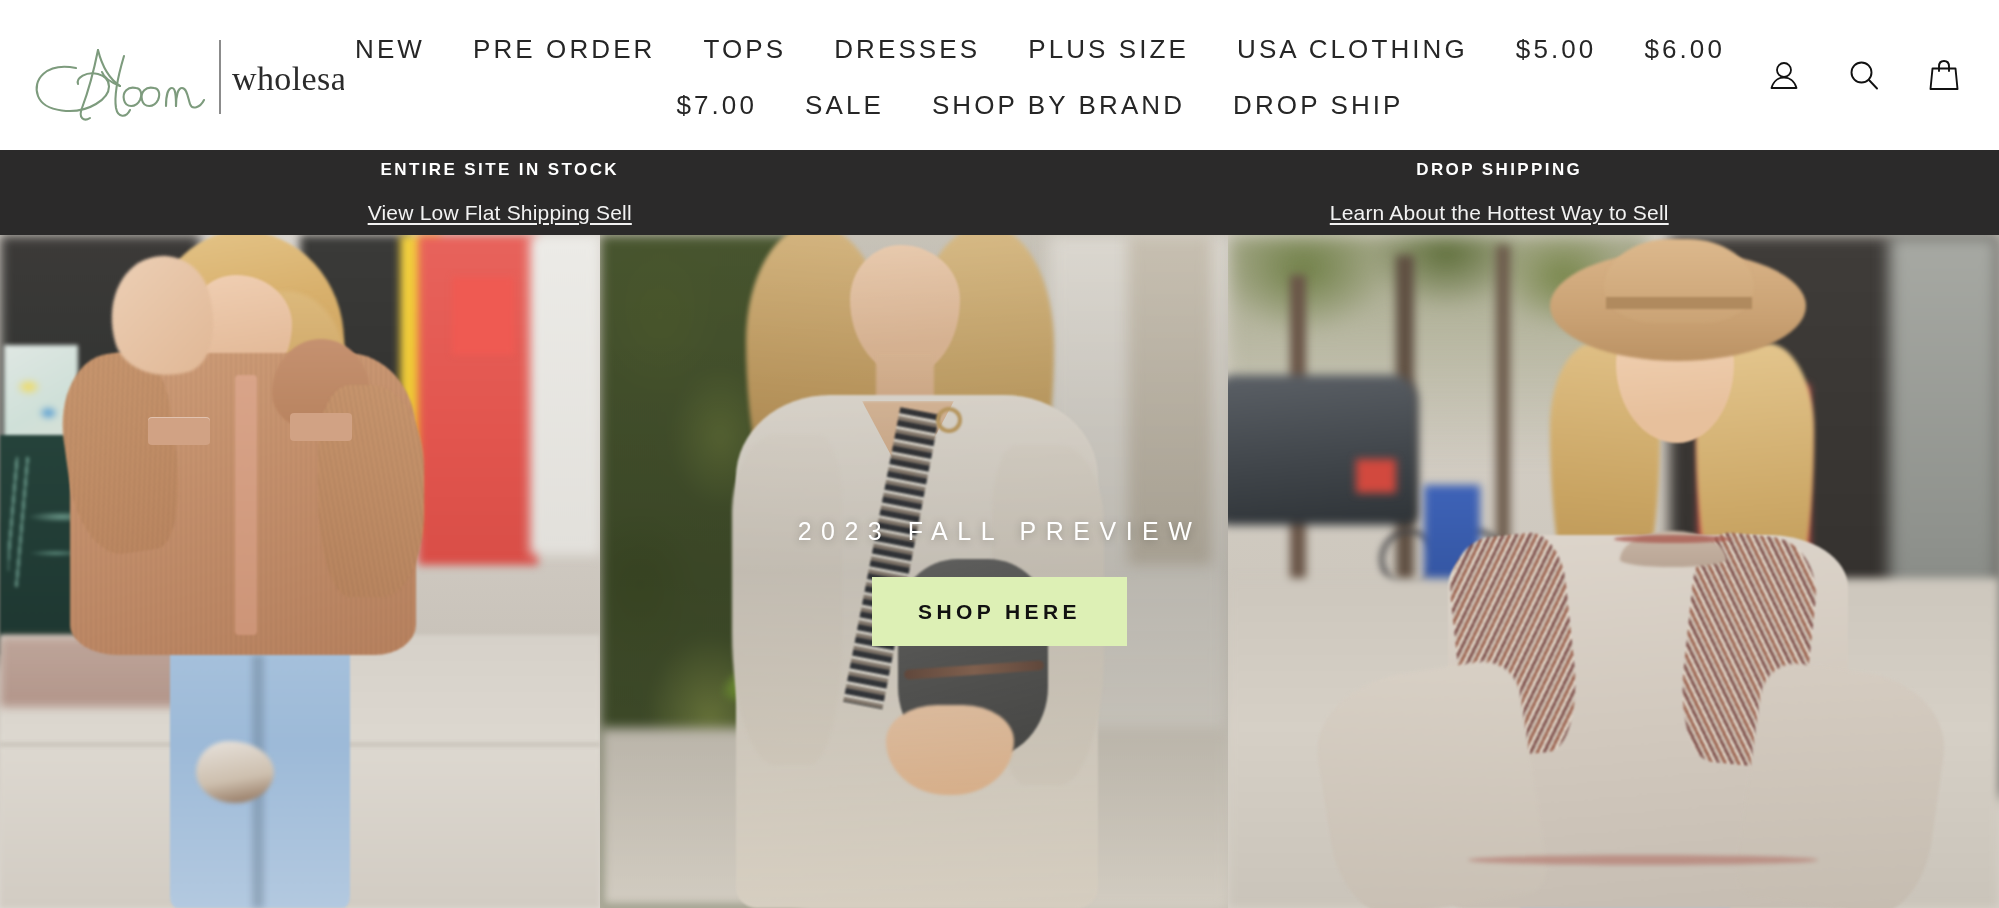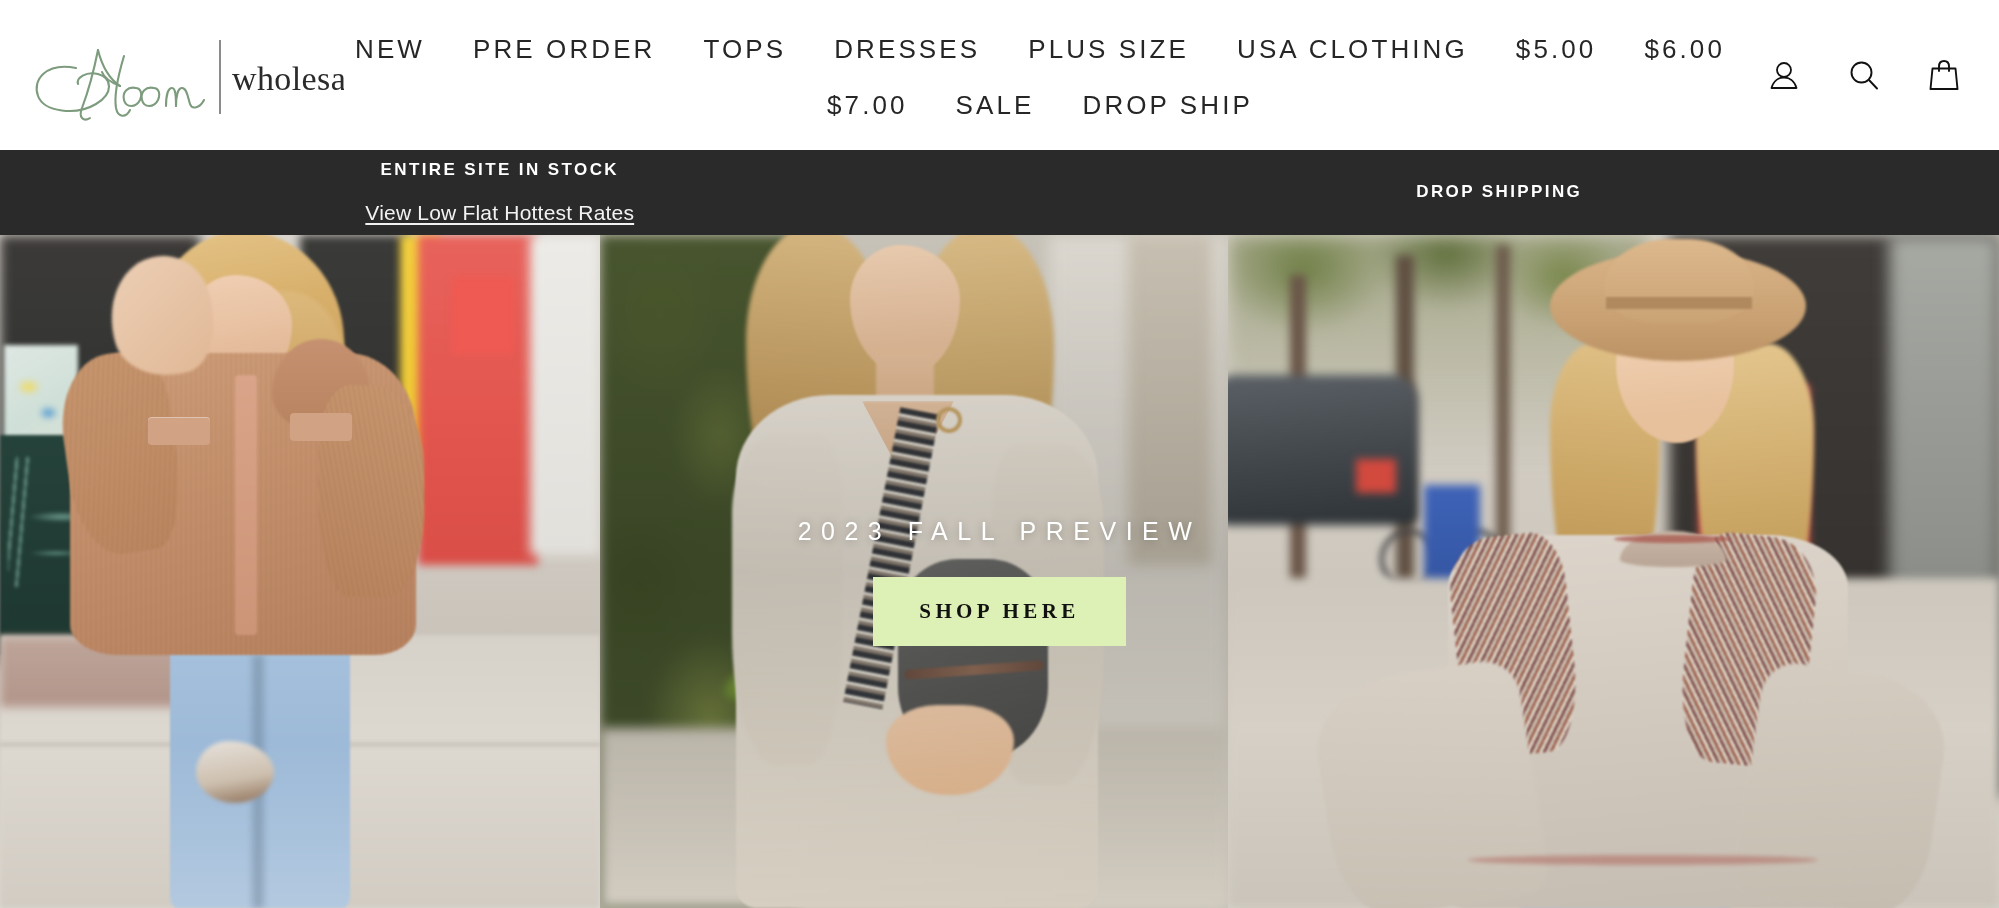--- a/index.html
+++ b/index.html
@@ -426,21 +426,21 @@
     letter-spacing:6px;
     color:#ffffff;
     text-transform:uppercase;
     text-shadow:0 2px 14px rgba(0,0,0,.30);
     line-height:1;
   }
   .hero-cta {
     margin-top:33px;
     background:#ddf0b5;
     color:#111111;
-    font-family:Liberation Serif, serif;
+    font-family:Liberation Sans, sans-serif;
     font-size:21px;
     font-weight:700;
     letter-spacing:4.4px;
     text-transform:uppercase;
     padding:24px 46px;
     border:none;
     cursor:pointer;
     pointer-events:auto;
     line-height:1;
   }
@@ -623,20 +623,21 @@
       <span class="nav-item">TOPS</span>
       <span class="nav-item">DRESSES</span>
       <span class="nav-item">PLUS SIZE</span>
       <span class="nav-item">USA CLOTHING</span>
       <span class="nav-item">$5.00</span>
       <span class="nav-item">$6.00</span>
     </div>
     <div class="nav-row row2">
       <span class="nav-item">$7.00</span>
       <span class="nav-item">SALE</span>
+      <span class="nav-item">SHOP BY BRAND</span>
       <span class="nav-item">DROP SHIP</span>
     </div>
   </nav>
 
   <div class="header-icons">
     <button class="icon-btn">
       <svg width="30" height="32" viewBox="0 0 30 32">
         <circle cx="15" cy="11" r="7" fill="none" stroke="#111" stroke-width="1.8"></circle>
         <path d="M2.5 29 C4.5 21.5, 10 18.5, 15 18.5 C20 18.5, 25.5 21.5, 27.5 29 Z" fill="none" stroke="#111" stroke-width="1.8" stroke-linejoin="round"></path>
       </svg>
@@ -652,24 +653,25 @@
         <path d="M4.5 10.5 H27.5 L29.5 31 H2.5 Z" fill="none" stroke="#111" stroke-width="1.9" stroke-linejoin="round"></path>
         <path d="M11 13 V8.5 C11 5, 13.2 3, 16 3 C18.8 3, 21 5, 21 8.5 V13" fill="none" stroke="#111" stroke-width="1.9" stroke-linecap="round"></path>
       </svg>
     </button>
   </div>
 </header>
 
 <section class="announce">
   <div class="announce-col">
     <div class="announce-title">ENTIRE SITE IN STOCK</div>
-    <a class="announce-link">View Low Flat Hottest Rates</a>
+    <a class="announce-link">View Low Flat Shipping Sell</a>
   </div>
   <div class="announce-col">
     <div class="announce-title">DROP SHIPPING</div>
+    <a class="announce-link">Learn About the Hottest Way to Sell</a>
   </div>
 </section>
 
 <section class="hero">
 
   <div class="panel panel-1">
     <div class="ph p1-sky"></div>
     <div class="ph p1-store-dark"></div>
     <div class="ph p1-art"></div>
     <div class="ph p1-chalk"></div>

